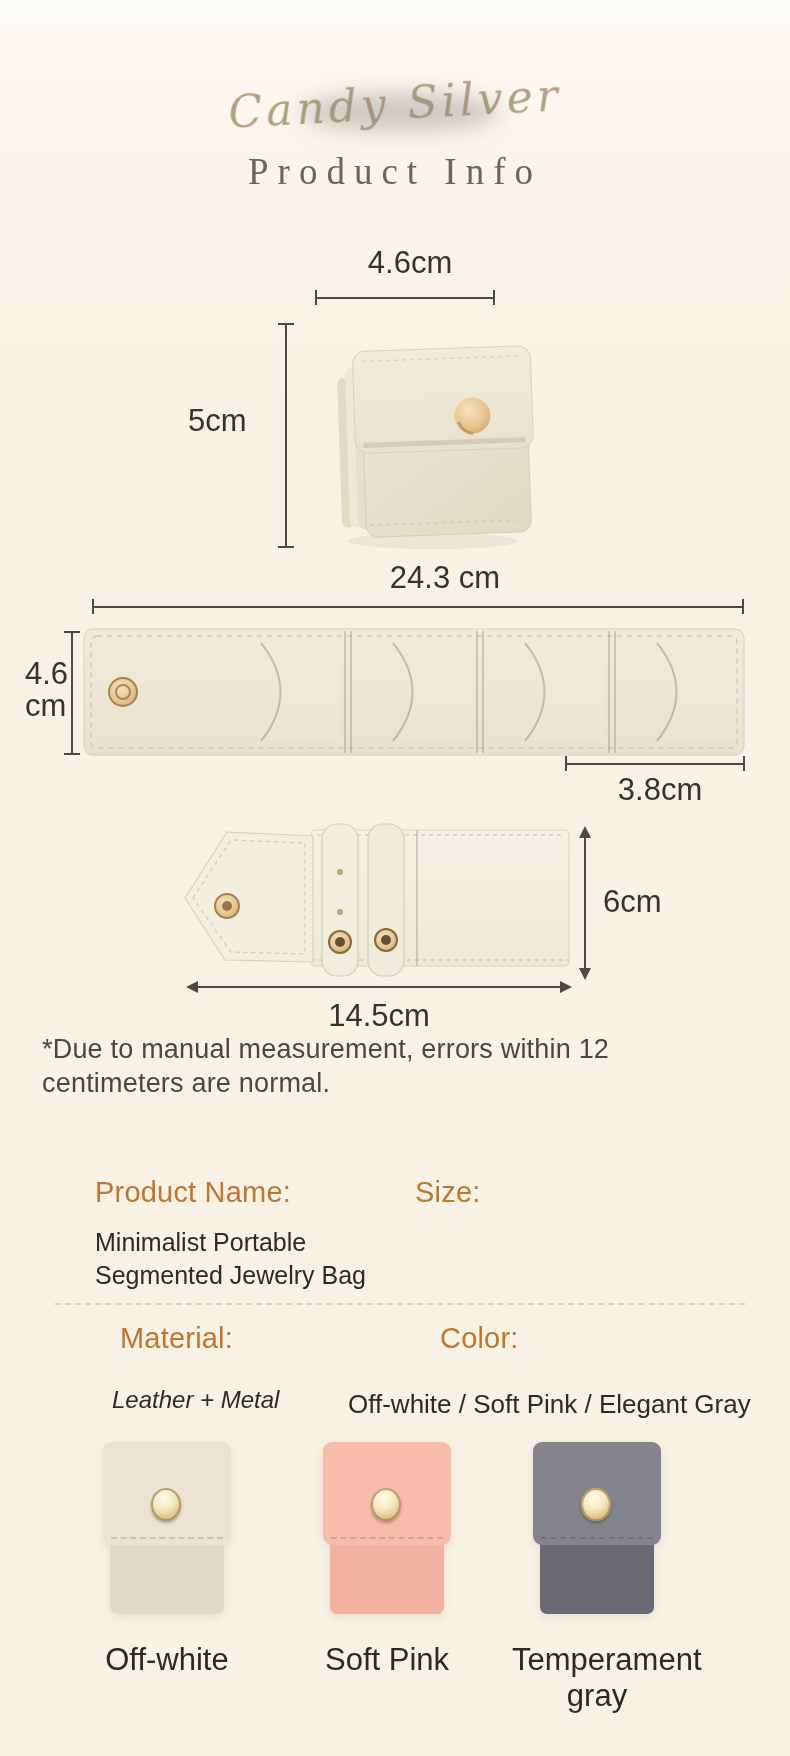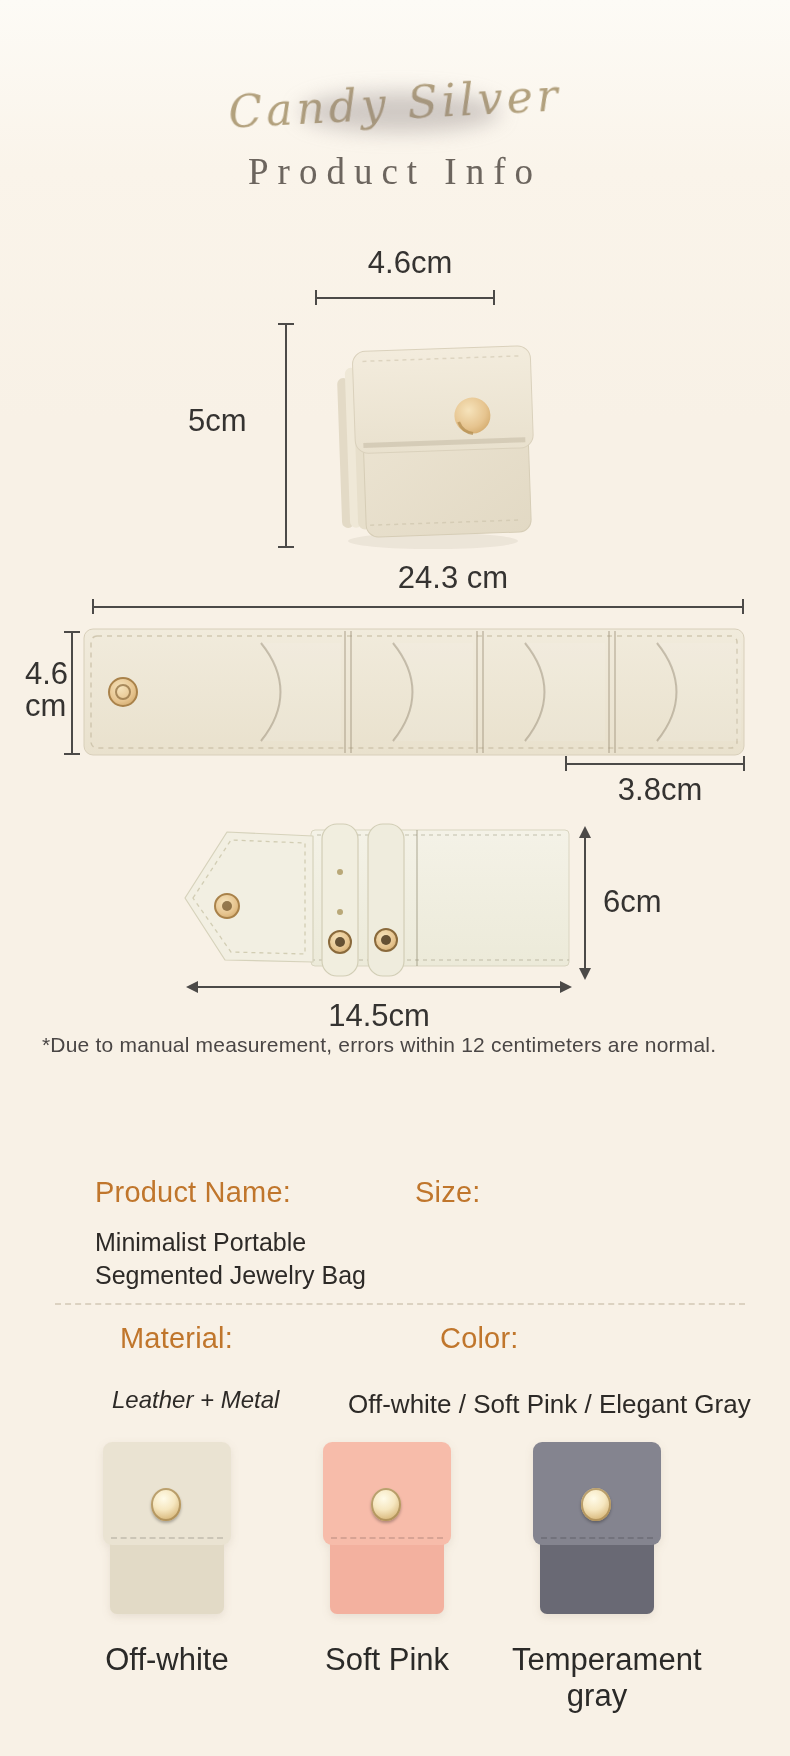--- a/index.html
+++ b/index.html
@@ -41,21 +41,21 @@
   .arrow-h::after{right:-2px;border-left:12px solid #4c4a48;border-top:6px solid transparent;border-bottom:6px solid transparent;}
   .arrow-v{position:absolute;width:2px;background:#4c4a48;}
   .arrow-v::before,.arrow-v::after{content:'';position:absolute;width:0;height:0;left:-5px;}
   .arrow-v::before{top:-2px;border-bottom:12px solid #4c4a48;border-left:6px solid transparent;border-right:6px solid transparent;}
   .arrow-v::after{bottom:-2px;border-top:12px solid #4c4a48;border-left:6px solid transparent;border-right:6px solid transparent;}
   .diagram{position:absolute;}
   .stacked{line-height:1.02;text-align:center;}
   
   .disclaimer{
     position:absolute;left:42px;top:1032px;width:716px;
-    font-size:21px;line-height:1.27;color:#4a4645;letter-spacing:.2px;font-weight:500;
+    font-size:27px;line-height:1.27;color:#4a4645;letter-spacing:.2px;font-weight:500;
   }
   
   .spec-label{position:absolute;font-size:29px;color:#c0762c;font-weight:500;letter-spacing:.2px;}
   .spec-value{position:absolute;font-size:25px;color:#2d2a27;line-height:1.3;}
   .spec-divider{position:absolute;left:55px;top:1303px;width:690px;border-top:2px dashed #dcd2c1;}
   .spec-value.xl{font-size:24px;font-style:italic;}
   .spec-value.lg{font-size:26px;}
   
   .swatch{position:absolute;top:1442px;width:170px;text-align:center;}
   .mini-pouch{position:relative;width:128px;height:172px;margin:0 auto;filter:drop-shadow(0 3px 4px rgba(90,70,40,.10));}
@@ -112,21 +112,21 @@
           <path d="M48 120 h162" stroke="rgba(120,105,80,.18)" stroke-width="5"></path>
           <path d="M50 36 h158" stroke="#d8cfba" stroke-width="1.5" stroke-dasharray="4 4" opacity=".8"></path>
           <circle cx="158" cy="94" r="18" fill="url(#goldG)"></circle>
           <path d="M144 100 a18 18 0 0 0 14 12" stroke="#b08c4f" stroke-width="3" fill="none" opacity=".7"></path>
         </g>
       </svg>
     </div>
   </div>
 
   <div class="diagram" style="left:25px;top:560px;width:745px;height:250px;">
-    <div class="dim big" style="left:328px;top:0;width:200px;text-align:center;">24.3 cm</div>
+    <div class="dim big" style="left:320px;top:0;width:200px;text-align:center;">24.3 cm</div>
     <div class="mline-h ticks" style="left:67px;top:46px;width:652px;"></div>
     <div class="mline-v tbars" style="left:46px;top:71px;height:124px;"></div>
     <div class="dim big stacked" style="left:0px;top:98px;width:40px;">
       <div>4.6</div>
       <div>cm</div>
     </div>
     <div style="position:absolute;left:58px;top:67px;">
       <svg width="662" height="130" viewBox="0 0 662 130">
         <defs>
           <linearGradient id="stripG" x1="0" y1="0" x2="0" y2="1">

